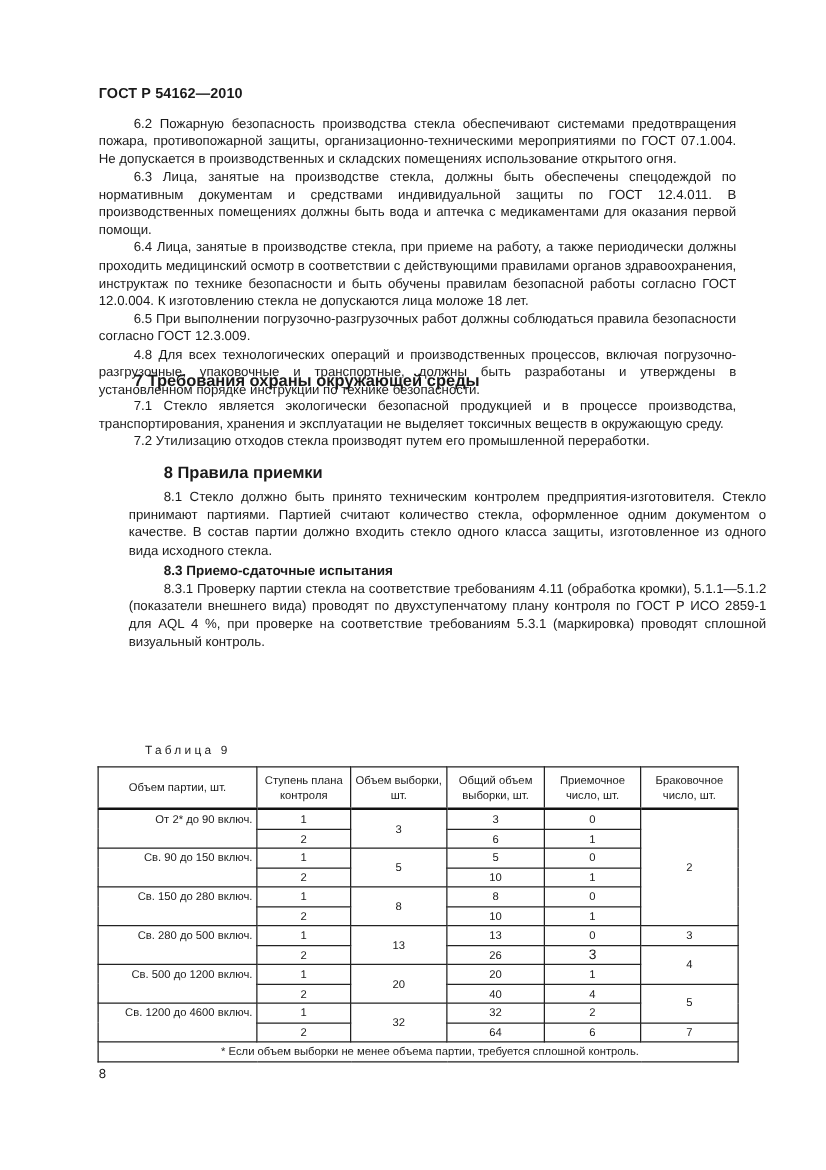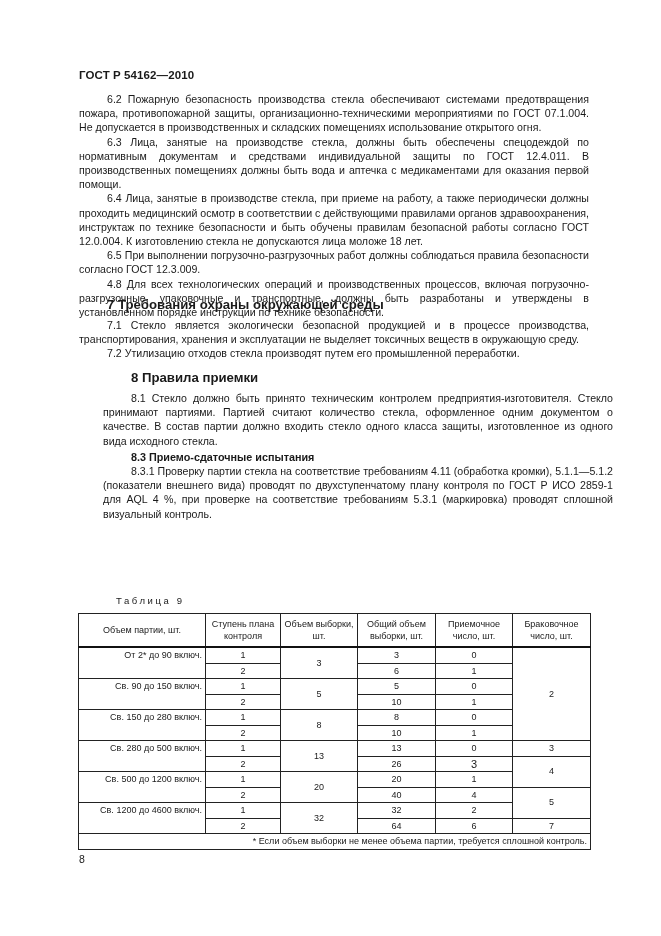--- a/index.html
+++ b/index.html
@@ -11,21 +11,21 @@
   .p { margin: 0; text-align: justify; text-align-last: left; }
   .p.indent { text-indent: 28px; }
   .section-h { margin: 0; font-weight: bold; font-size: 13.2px; line-height: 18px; padding-left: 28px; }
   .sub-h { margin: 0; font-weight: bold; font-size: 10.8px; line-height: 14.2px; padding-left: 28px; }
   .table-caption { position: absolute; left: 79px; top: 595px; font-size: 9.5px; letter-spacing: 2.6px; margin-left: 37px; }
   table.t9 { position: absolute; left: 78px; top: 613px; width: 512px; border-collapse: collapse;
              font-size: 9px; table-layout: fixed; border-radius: 18px; }
   table.t9 td, table.t9 th { border: 1px solid #222; padding: 0 3px; font-weight: normal; line-height: 14.5px; height: 14.5px; text-align: center; vertical-align: middle; }
   table.t9 thead th { height: 32px; line-height: 12px; border-bottom: 2.5px solid #111; }
   table.t9 td.lot { text-align: right; vertical-align: top; padding-left: 5px; }
-  table.t9 td.foot { text-align: right; padding-left: 22px; }
+  table.t9 td.foot { text-align: center; padding-left: 22px; }
   .page-number { position: absolute; left: 79px; top: 853px; font-size: 10.5px; }
 </style>
 </head>
 <body>
 
 <div class="page">
 
   <div class="doc-header">ГОСТ Р 54162—2010</div>
 
   <div class="body-text" style="top:92px;">

